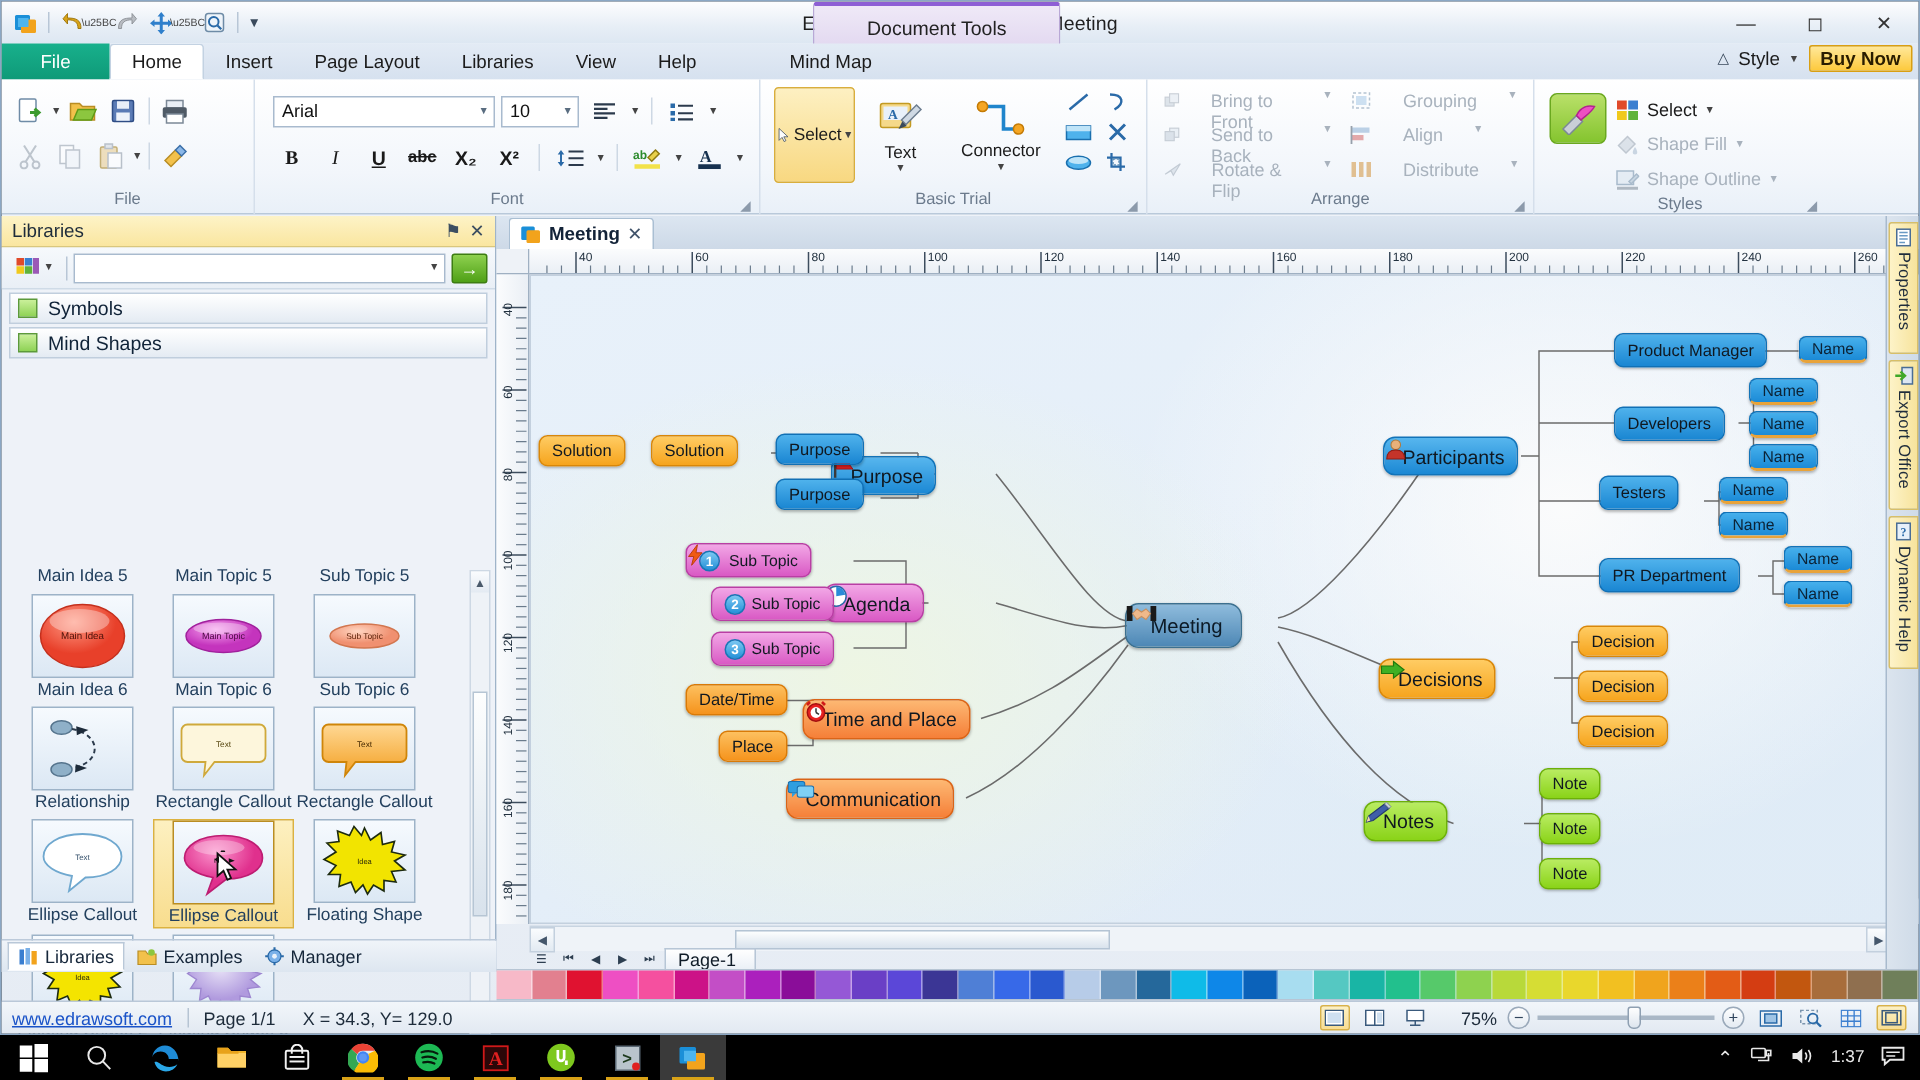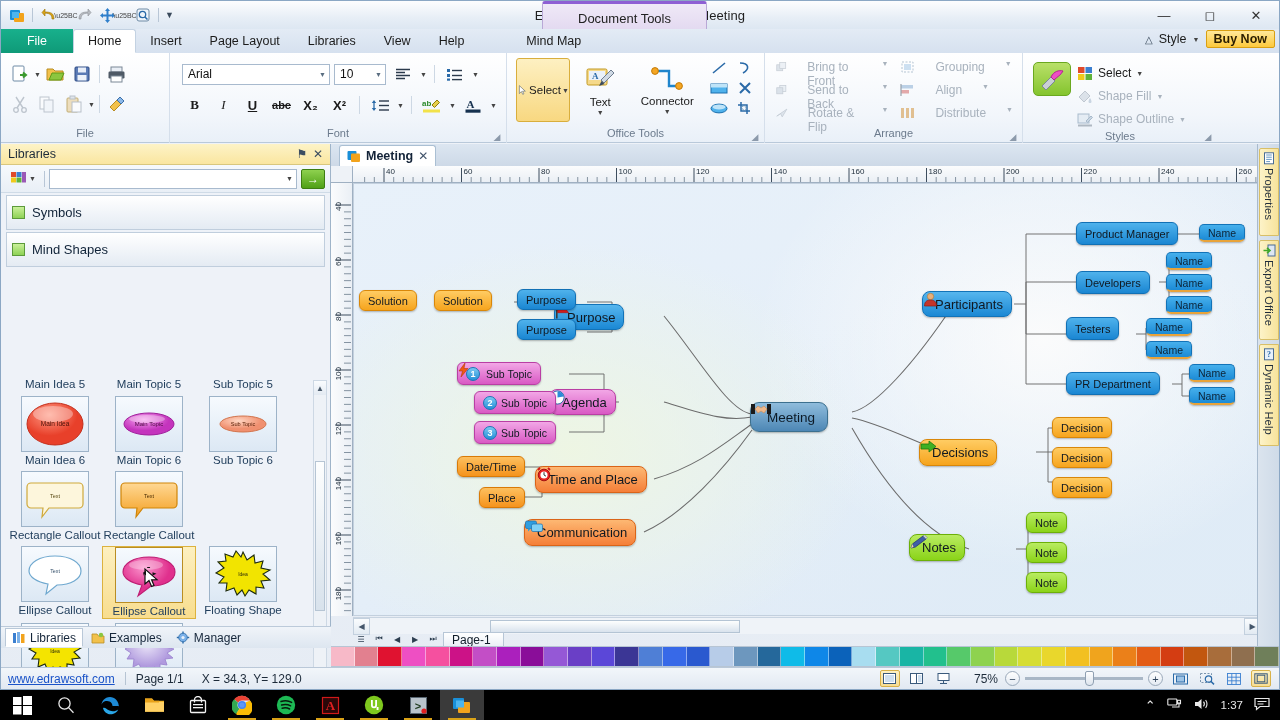--- a/index.html
+++ b/index.html
@@ -175,21 +175,21 @@
   .lib-search {
     flex:1; height:20px; background:#fff; border:1px solid #a8bace;
     display:flex; align-items:center; justify-content:flex-end; padding-right:3px;
   }
   .lib-go {
     width:24px; height:20px; background: linear-gradient(#8ed14f,#4fa016);
     border:1px solid #3d7d12; border-radius:2px;
     display:flex; align-items:center; justify-content:center; color:#fff; font-size:12px;
   }
   .lib-cat {
-    height:35px; margin:2px 5px 0 5px;
+    height:21px; margin:2px 5px 0 5px;
     background: linear-gradient(#ffffff,#e4ebf3);
     border:1px solid #c0cedd;
     display:flex; align-items:center; gap:7px; padding-left:5px;
     font-size:13px; color:#102338;
   }
   .cat-sq {
     width:13px; height:13px; border:1px solid #5c9a3a;
     background: linear-gradient(#caf09a,#8ed255);
   }
   .shape-row { display:flex; }
@@ -686,21 +686,21 @@
           </span>
           <span class="shape-cell">
             <svg width="16" height="14" viewBox="0 0 16 14">
                 <path d="M4 1 L4 10 L13 10 M1 4 L10 4 L10 13" fill="none" stroke="#2a6aa8" stroke-width="1.5"></path>
                 <rect x="5" y="5" width="4" height="4" fill="none" stroke="#5b8db5" stroke-dasharray="1.5 1"></rect>
               </svg>
           </span>
         </div>
       </div>
       <div class="rgroup-label">
-        <span>Office Tools</span>
+        <span>Basic Trial</span>
         <span class="dlg">◢</span>
       </div>
     </div>
 
     <div class="rgroup" style="width:258px">
       <div class="rgroup-body" style="gap:6px; padding-top:7px; padding-left:8px;">
         <div class="arr-col">
           <span class="arr-item">
             <svg width="15" height="14" viewBox="0 0 15 14" opacity=".45">
                 <rect x="1" y="4" width="8" height="8" fill="#b9c6d4" stroke="#8a97a6"></rect>
@@ -894,20 +894,32 @@
                 </defs>
                 <ellipse cx="31" cy="25" rx="23" ry="8" fill="url(#gST)" stroke="#d2764f"></ellipse>
                 <text x="31" y="27" font-size="5.6" text-anchor="middle" fill="#5a2108" font-family="'Liberation Sans',sans-serif">Sub Topic</text>
               </svg>
           </div>
           <div class="shape-name">Sub Topic 6</div>
         </div>
       </div>
 
       <div class="shape-row" style="margin-top:4px">
+        <div class="shape-item">
+          <div class="shape-box">
+            <svg width="62" height="50" viewBox="0 0 62 50">
+                <ellipse cx="17" cy="11" rx="7" ry="4.5" fill="#8fb0c8" stroke="#55748d"></ellipse>
+                <ellipse cx="17" cy="39" rx="7" ry="4.5" fill="#8fb0c8" stroke="#55748d"></ellipse>
+                <path d="M24 12 C44 16 44 34 25 38" fill="none" stroke="#2b3a4c" stroke-width="1.3" stroke-dasharray="3 2.4"></path>
+                <path d="M27 10 l8 3 -8 3Z" fill="#1d2b3a" transform="rotate(-4 30 13)"></path>
+                <path d="M26 41 l8-3 -7.5-2.5Z" fill="#1d2b3a"></path>
+              </svg>
+          </div>
+          <div class="shape-name">Relationship</div>
+        </div>
         <div class="shape-item">
           <div class="shape-box">
             <svg width="62" height="50" viewBox="0 0 62 50">
                 <path d="M7 9 h48 a4 4 0 0 1 4 4 v17 a4 4 0 0 1 -4 4 h-30 l-7 9 l1-9 h-12 a4 4 0 0 1 -4 -4 v-17 a4 4 0 0 1 4 -4Z" fill="#fdf6dc" stroke="#cfa93b" stroke-width="1.2"></path>
                 <text x="31" y="24" font-size="5.5" text-anchor="middle" fill="#5a4a14" font-family="'Liberation Sans',sans-serif">Text</text>
               </svg>
           </div>
           <div class="shape-name">Rectangle Callout</div>
         </div>
         <div class="shape-item">

